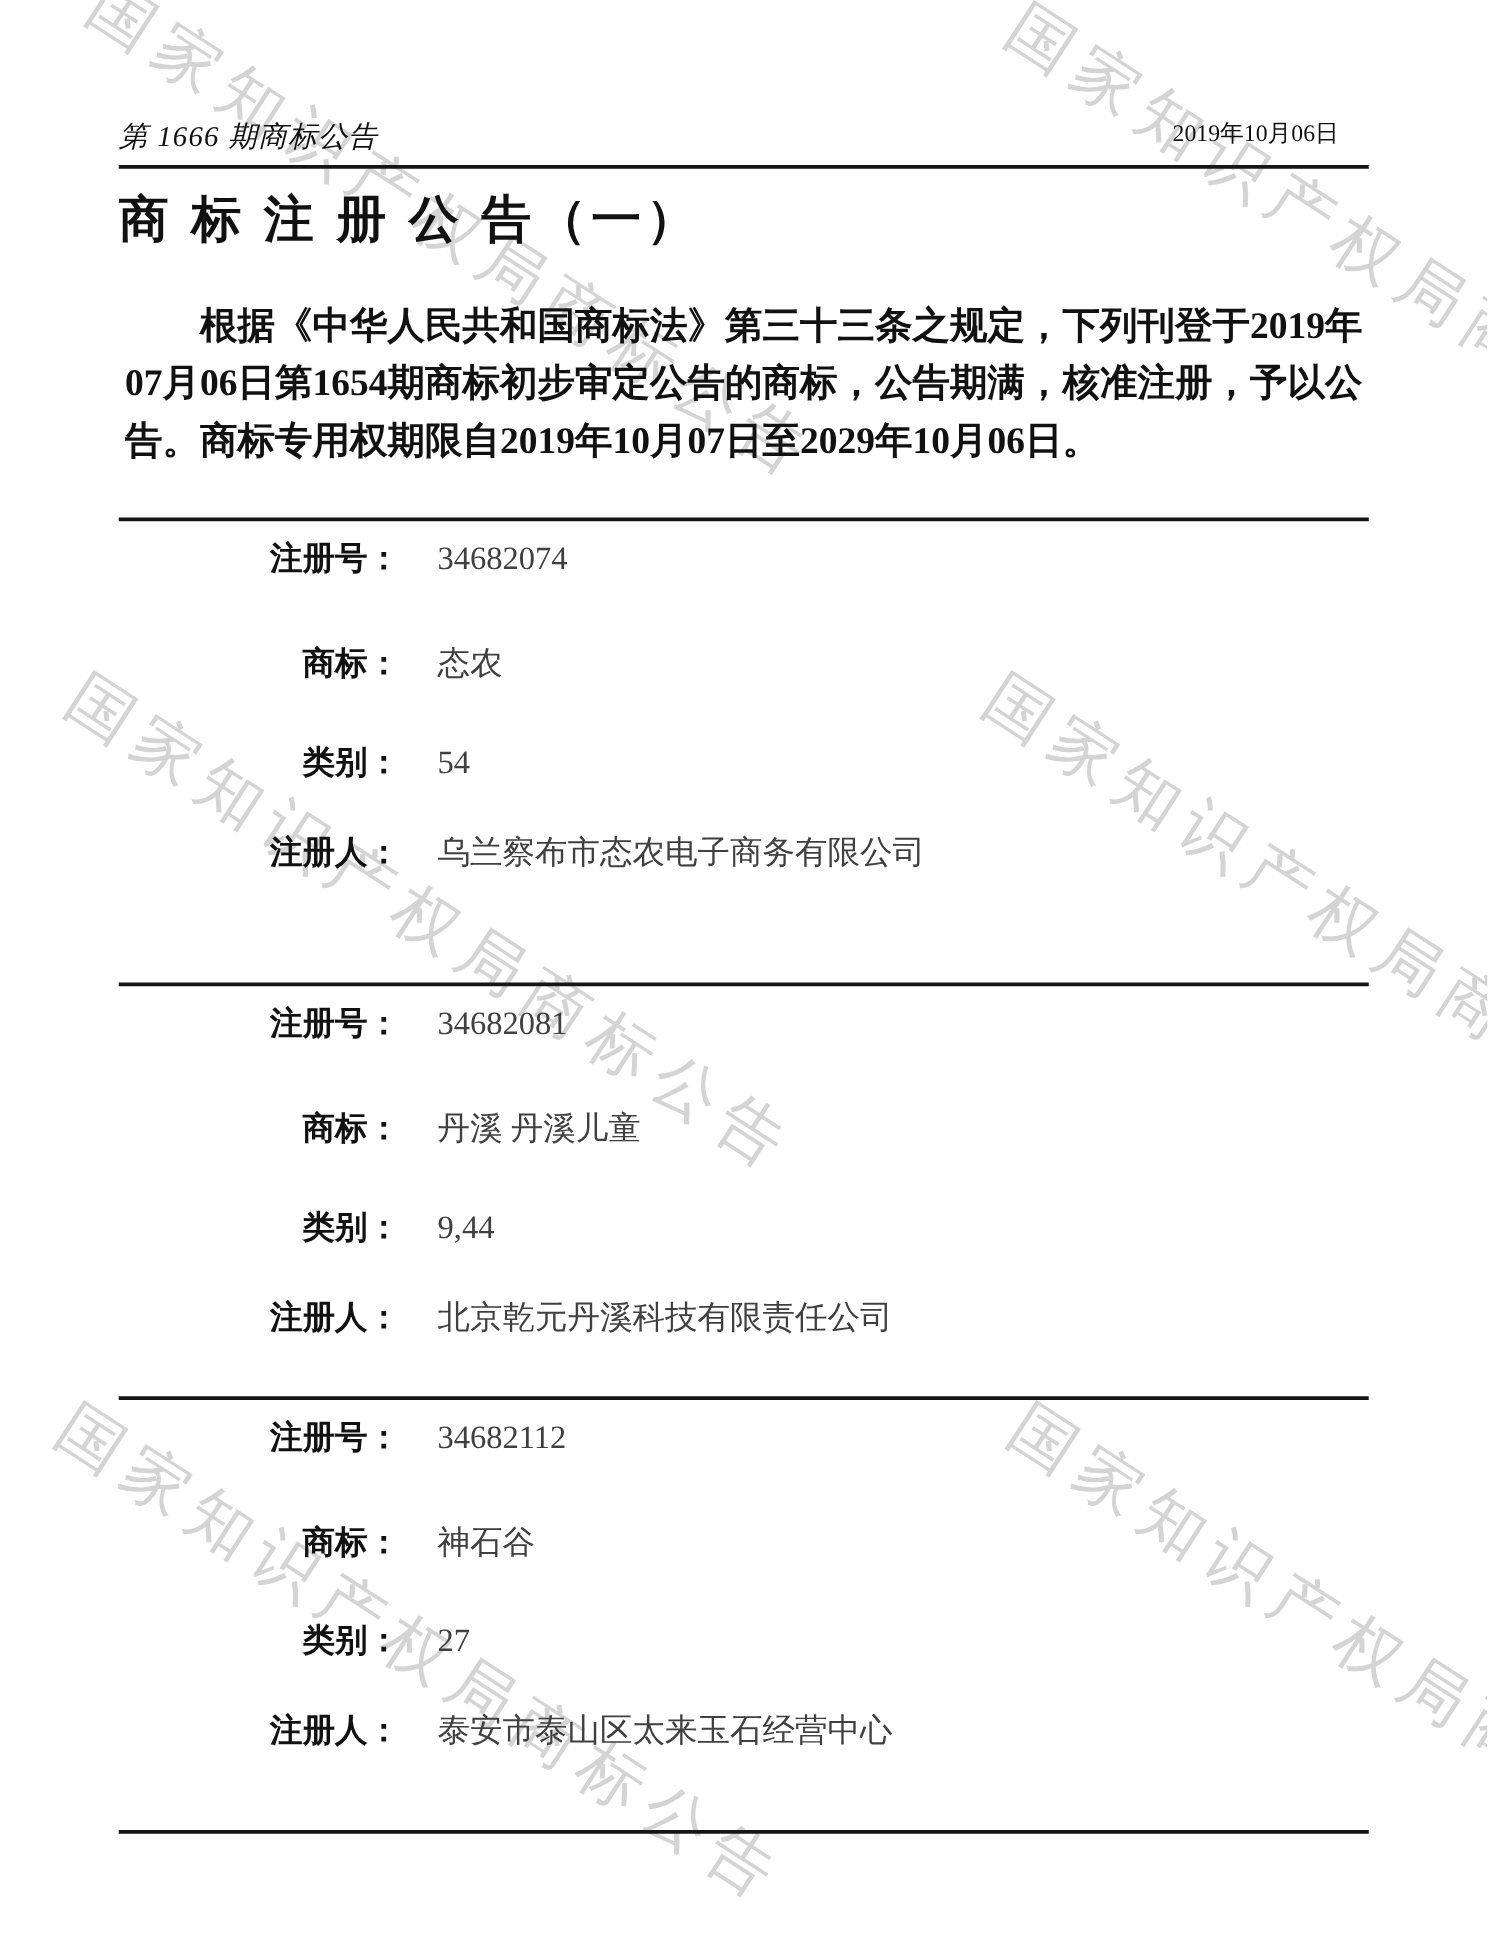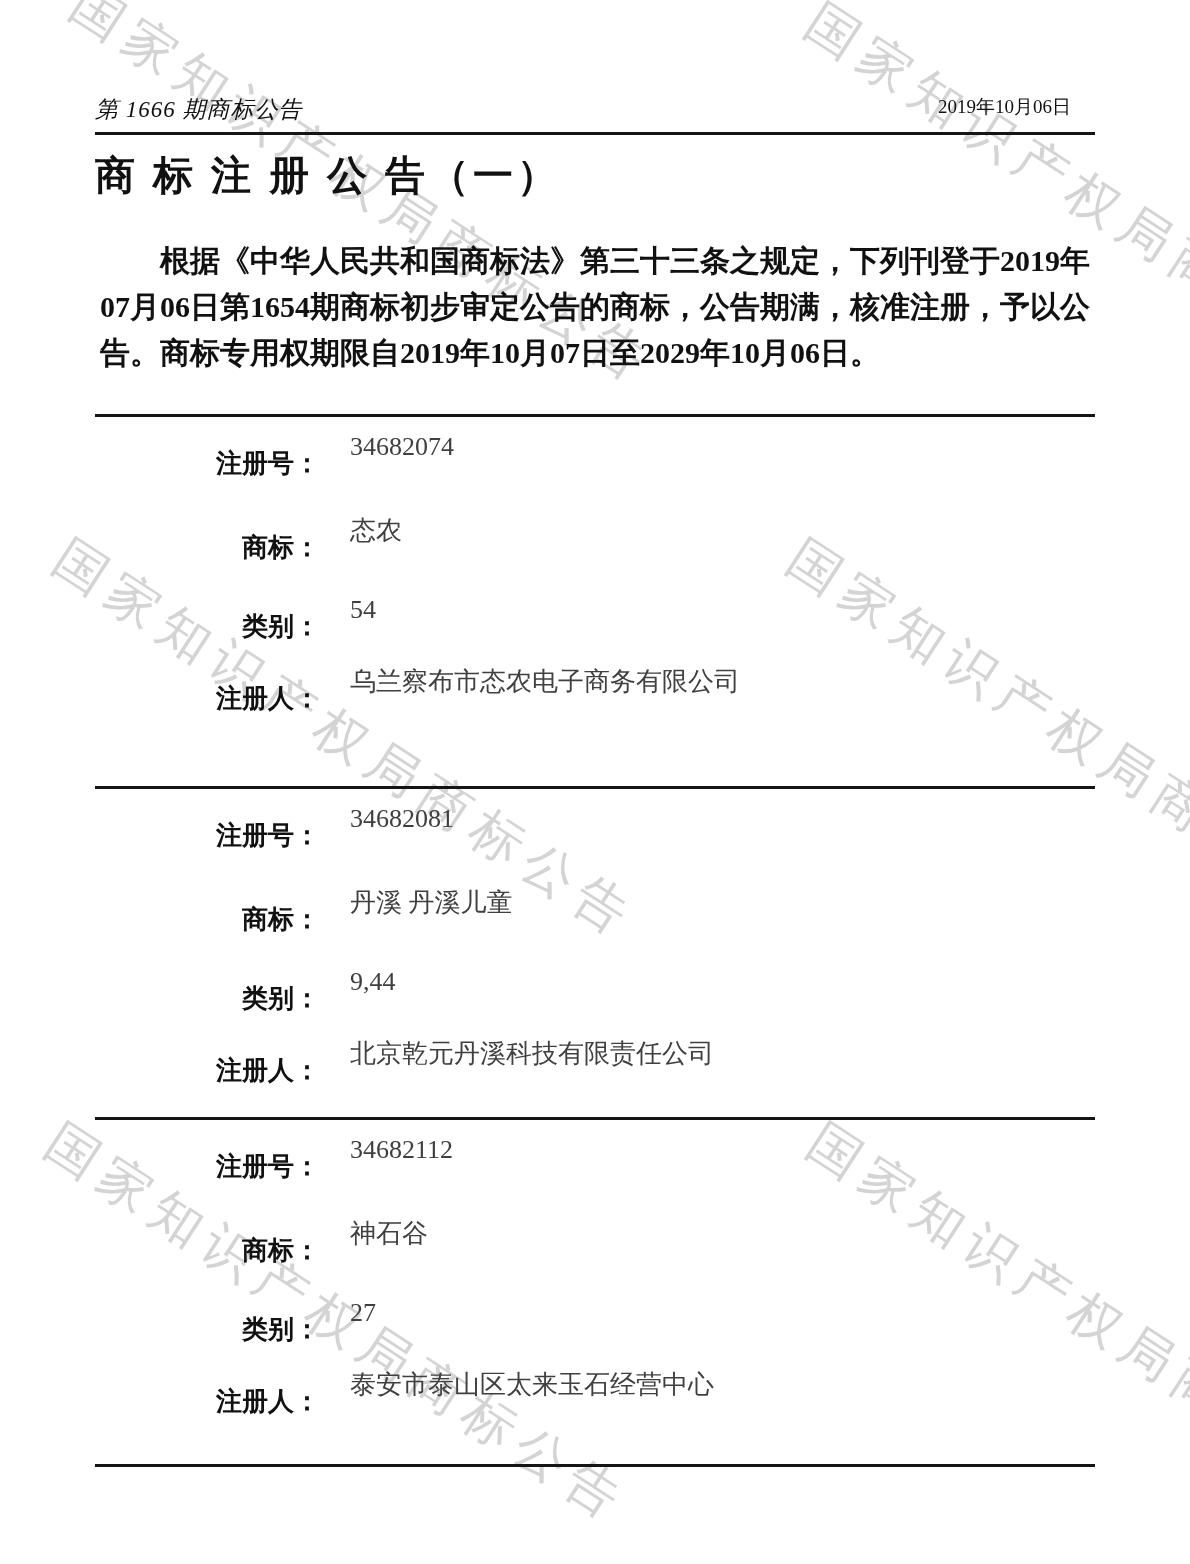--- a/index.html
+++ b/index.html
@@ -63,21 +63,20 @@
   .row-2{top:100px;}
   .row-3{top:179px;}
   .row-4{top:251px;}
   .lbl{
     display:inline-block;
     width:225px;
     text-align:right;
     font-family:"Liberation Sans","DejaVu Sans",sans-serif;
     font-size:26px;font-weight:bold;
     vertical-align:top;
-    margin-top:17px;
   }
   .val{
     display:inline-block;
     margin-left:30px;
     font-size:26px;
     vertical-align:top;
     color:#404040;
   }
   .bottom-rule{top:1464px;}
 </style>

